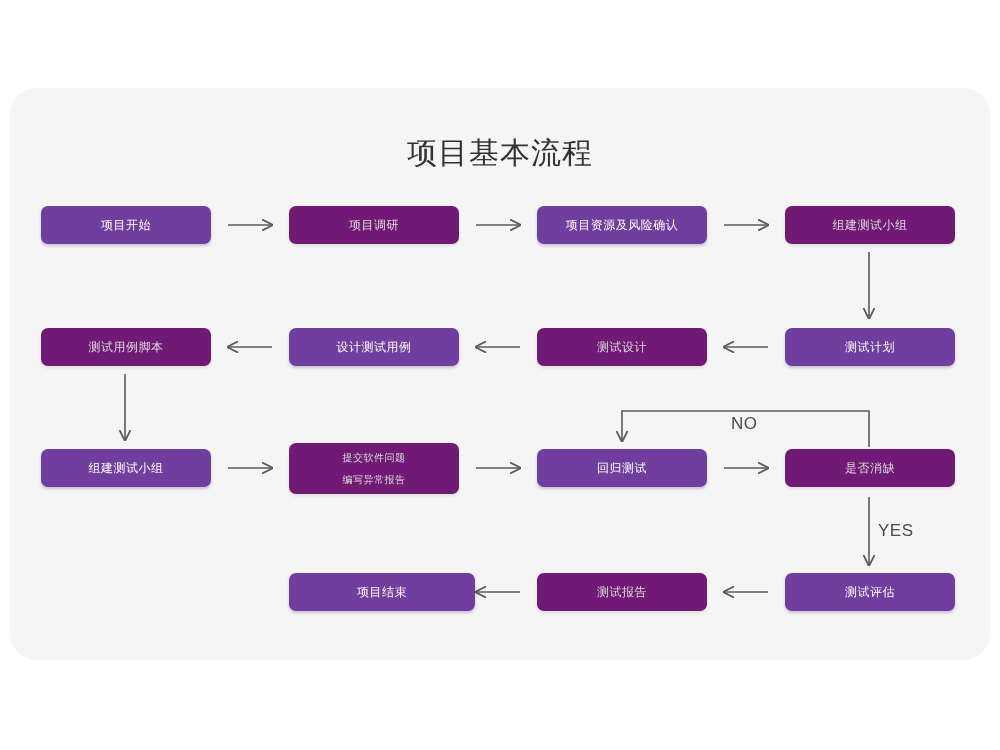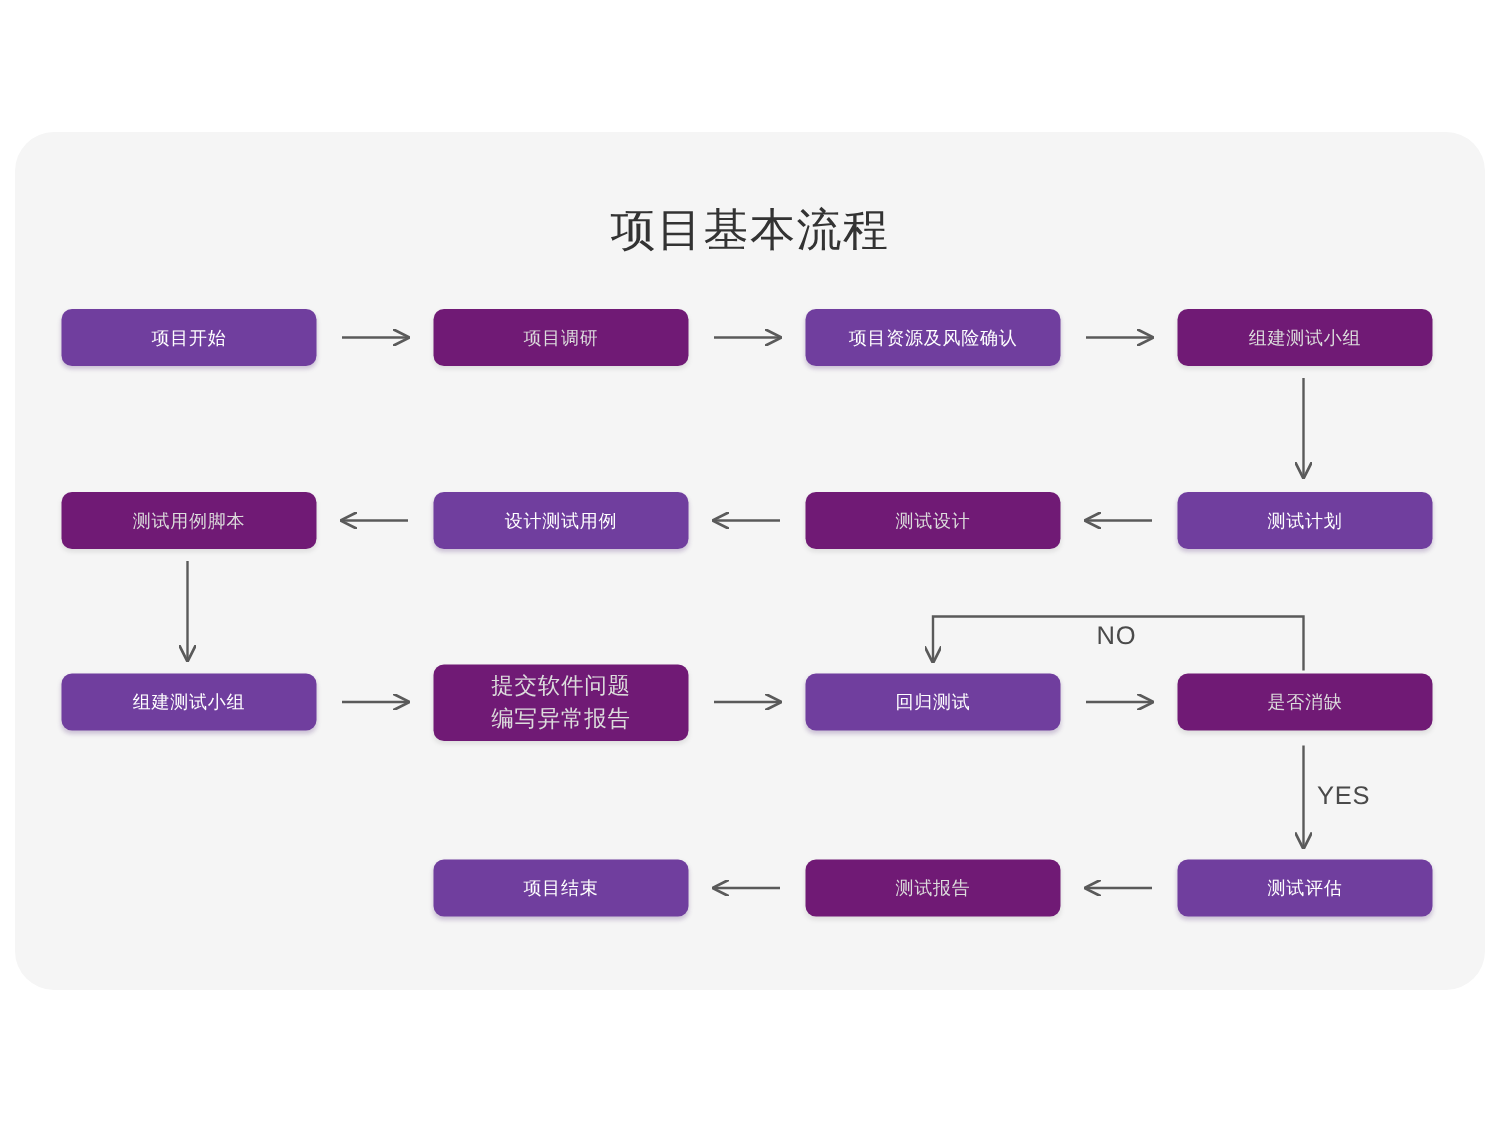--- a/index.html
+++ b/index.html
@@ -147,32 +147,32 @@
   <div class="node gray" style="left:537px; top:328px; width:170px; height:38px;">
     <span class="node-label">测试设计</span>
   </div>
   <div class="node purple" style="left:785px; top:328px; width:170px; height:38px;">
     <span class="node-label">测试计划</span>
   </div>
 
   <div class="node purple" style="left:41px; top:449px; width:170px; height:38px;">
     <span class="node-label">组建测试小组</span>
   </div>
-  <div class="node gray" style="left:289px; top:443px; width:170px; height:51px; font-size:15px; line-height:22px;">
+  <div class="node gray" style="left:289px; top:443px; width:170px; height:51px; font-size:10px; line-height:22px;">
     <span class="node-label">提交软件问题
 编写异常报告</span>
   </div>
   <div class="node purple" style="left:537px; top:449px; width:170px; height:38px;">
     <span class="node-label">回归测试</span>
   </div>
   <div class="node gray" style="left:785px; top:449px; width:170px; height:38px;">
     <span class="node-label">是否消缺</span>
   </div>
 
-  <div class="node purple" style="left:289px; top:573px; width:170px; height:38px;">
+  <div class="node purple" style="left:289px; top:573px; width:186px; height:38px;">
     <span class="node-label">项目结束</span>
   </div>
   <div class="node gray" style="left:537px; top:573px; width:170px; height:38px;">
     <span class="node-label">测试报告</span>
   </div>
   <div class="node purple" style="left:785px; top:573px; width:170px; height:38px;">
     <span class="node-label">测试评估</span>
   </div>
 
   <div class="edge-label" style="left:731px; top:414px;">NO</div>

